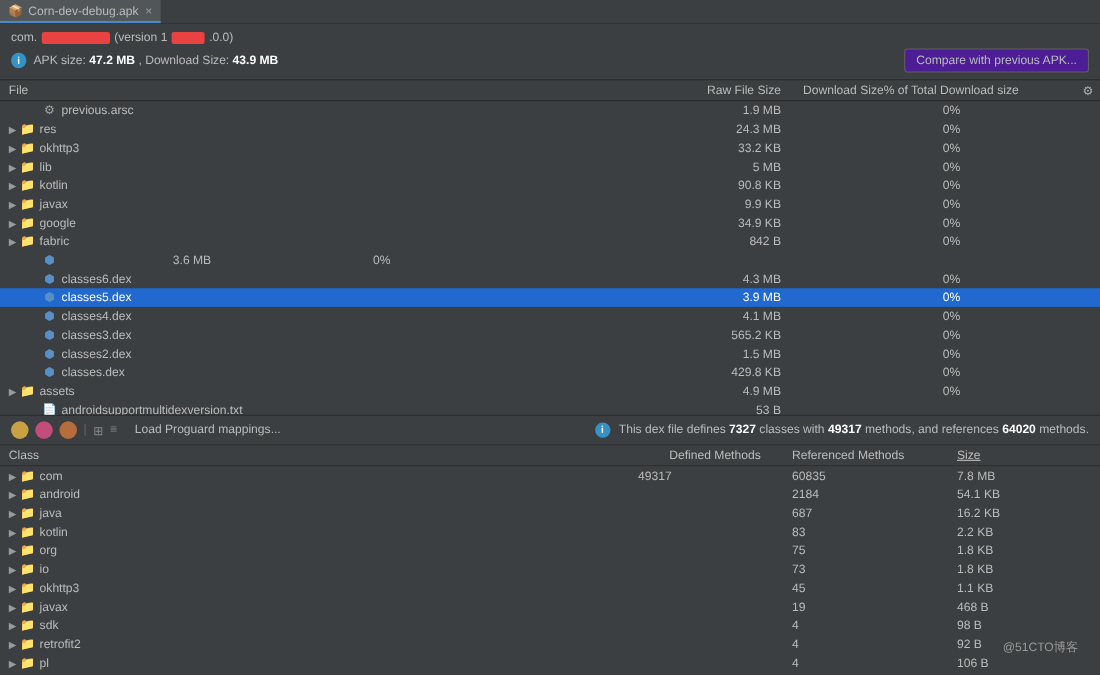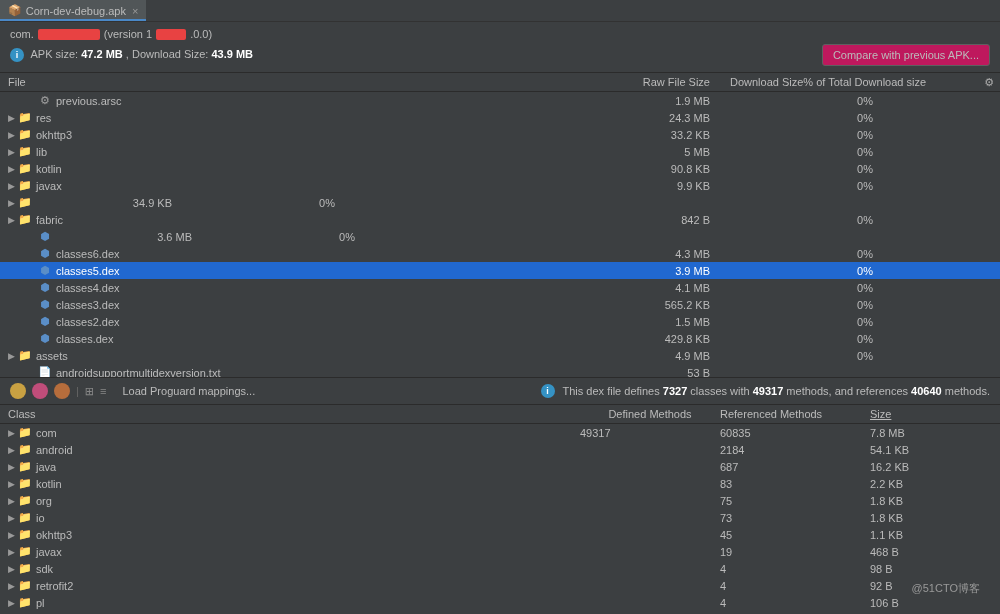--- a/index.html
+++ b/index.html
@@ -64,21 +64,21 @@
       border-radius: 50%;
       display: inline-flex;
       align-items: center;
       justify-content: center;
       color: #fff;
       font-size: 9px;
       font-weight: bold;
       margin-right: 4px;
     }
     .compare-btn {
-      background: #be185d;
+      background: #4c1d95;
       border: 1px solid #5e6060;
       color: #bbbbbb;
       padding: 4px 10px;
       border-radius: 3px;
       font-size: 11px;
     }
     .table-header {
       display: flex;
       background: #3c3f41;
       border-bottom: 1px solid #2b2b2b;
@@ -274,20 +274,21 @@
       <span style="width:0px"></span>
       <span class="file-icon folder-icon">📁</span>
       <span class="file-name">javax</span>
       <span class="raw-size">9.9 KB</span>
       <span class="pct">0%</span>
     </div>
     <div class="tree-row">
       <span class="arrow">▶</span>
       <span style="width:0px"></span>
       <span class="file-icon folder-icon">📁</span>
+      <span class="file-name">google</span>
       <span class="raw-size">34.9 KB</span>
       <span class="pct">0%</span>
     </div>
     <div class="tree-row">
       <span class="arrow">▶</span>
       <span style="width:0px"></span>
       <span class="file-icon folder-icon">📁</span>
       <span class="file-name">fabric</span>
       <span class="raw-size">842 B</span>
       <span class="pct">0%</span>
@@ -371,21 +372,21 @@
     <span class="circle-btn c-pink"></span>
     <span class="circle-btn c-orange"></span>
     <span class="toolbar-sep">|</span>
     <span style="color:#888">⊞</span>
     <span style="color:#888">≡</span>
     <span style="margin-left:10px">Load Proguard mappings...</span>
   </div>
   <div class="dex-summary">
     <span class="info-icon">i</span>
     <span>
-      <span>This dex file defines </span><b class="white">7327</b><span> classes with </span><b class="white">49317</b><span> methods, and references </span><b class="white">40640</b><span> methods.</span>
+      <span>This dex file defines </span><b class="white">7327</b><span> classes with </span><b class="white">49317</b><span> methods, and references </span><b class="white">64020</b><span> methods.</span>
     </span>
   </div>
 </div>
 
 <div class="class-header">
   <div class="col-class">Class</div>
   <div class="col-def">Defined Methods</div>
   <div class="col-ref">Referenced Methods</div>
   <div class="col-csize">Size</div>
 </div>

